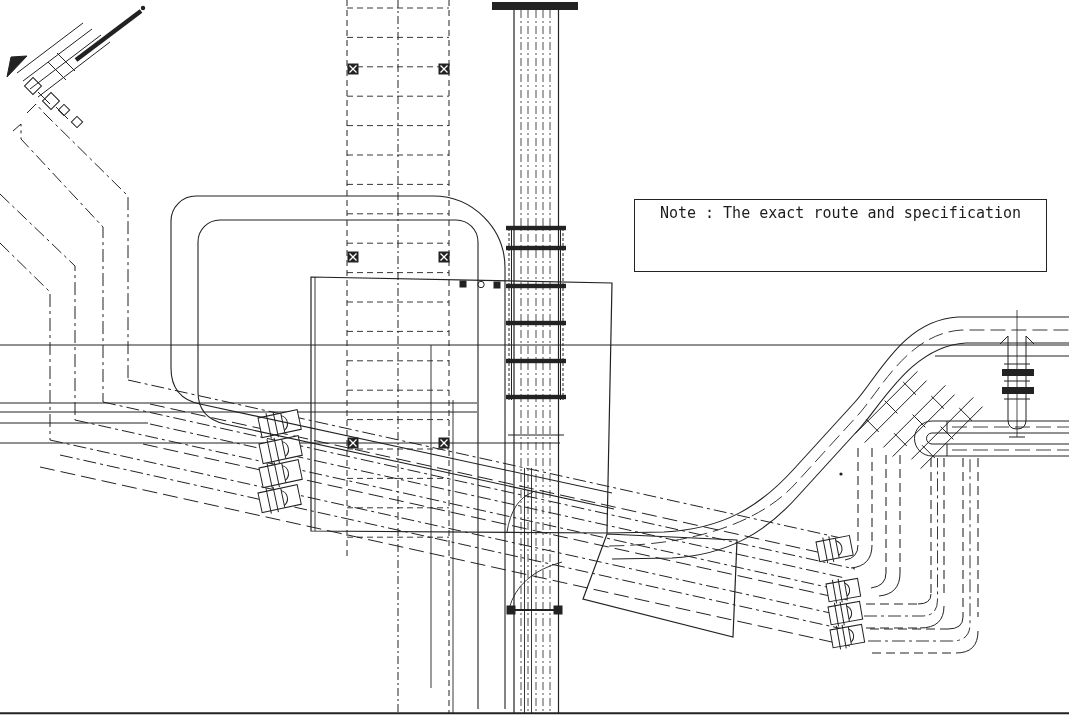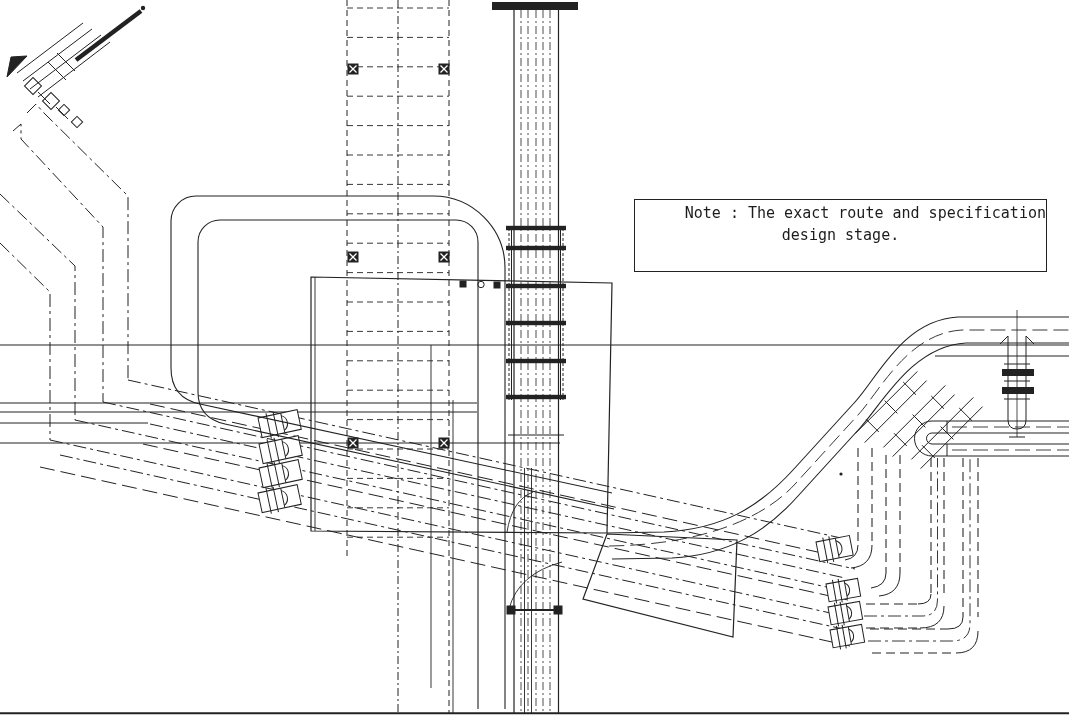--- a/index.html
+++ b/index.html
@@ -3,21 +3,21 @@
 <meta charset="utf-8">
 <style>
   html,body{margin:0;padding:0;background:#e8e8e8;}
   #stage{position:relative;width:1069px;height:715px;background:#ffffff;overflow:hidden;
          font-family:"DejaVu Sans Mono", monospace;}
   #dwg{position:absolute;left:0;top:0;}
   #note-box{position:absolute;left:634px;top:199px;width:413px;height:73px;
             border:1.5px solid #222;box-sizing:border-box;background:#fff;
             font-size:15px;line-height:22px;color:#1c1c1c;text-align:center;
             padding-top:2px;letter-spacing:0px;white-space:nowrap;}
-  #note-box .l1{text-align:right;}
+  #note-box .l1{text-align:center;}
 </style>
 </head>
 <body>
 
 <div id="stage">
   <svg id="dwg" width="1069" height="715" viewBox="0 0 1069 715">
       <g>
         <line x1="0" y1="713.3" x2="1069" y2="713.3" stroke="#222222" stroke-width="2"></line>
       </g>
       <g>
@@ -284,15 +284,14 @@
         <path d="M 1008,412 L 1008,420 Q 1008,429 1017,429 Q 1026,429 1026,420 L 1026,412" fill="none" stroke="#222222" stroke-width="1"></path>
         <line x1="1009" y1="437" x2="1025" y2="437" stroke="#222222" stroke-width="1"></line>
       </g>
       <g>
         <circle cx="841" cy="474" r="1.6" fill="#222222" stroke="none" stroke-width="1"></circle>
       </g>
     </svg>
 
   <div id="note-box">
     <div class="l1">Note :  The exact route and specification</div>
-    <div>design stage.</div>
   </div>
 </div>
 
 </body></html>

